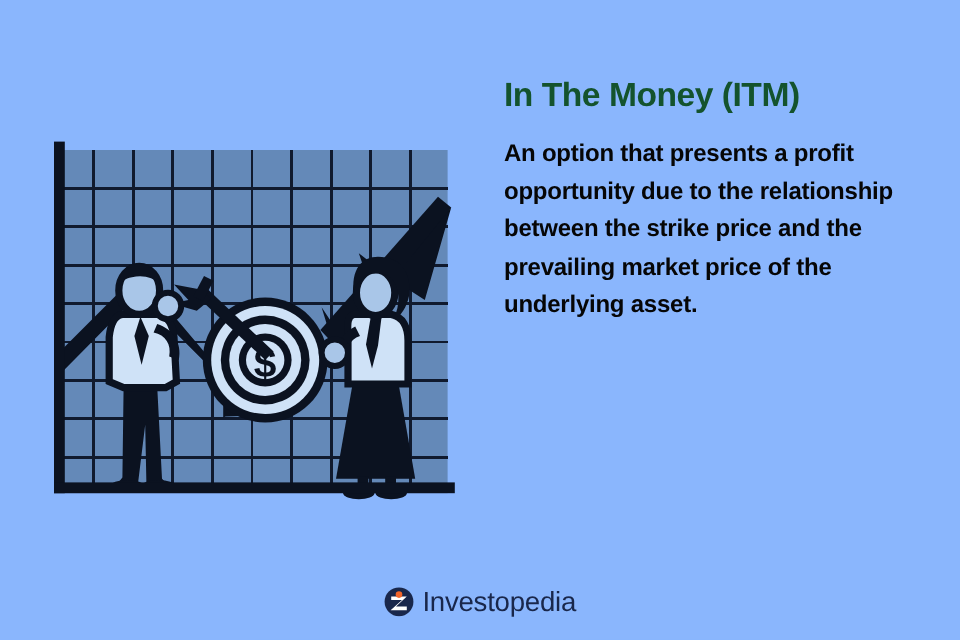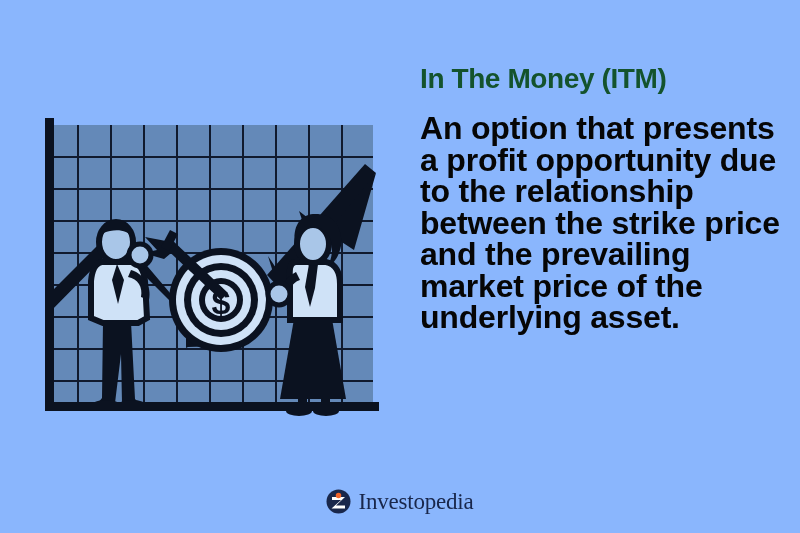--- a/index.html
+++ b/index.html
@@ -55,38 +55,37 @@
     margin: 9px 0 0 0;
     font-size: 15.5px;
     line-height: 19px;
     font-style: italic;
     font-weight: 600;
     color: #0d0d0d;
     letter-spacing: 0px;
   }
   #definition {
     margin: 12px 0 0 0;
-    font-size: 32px;
+    font-size: 20px;
     line-height: 31.5px;
     font-weight: bold;
     color: #060606;
     letter-spacing: -0.2px;
   }
 
   
   #logo {
     position: absolute;
     left: 0;
     top: 489px;
     width: 800px;
     display: flex;
     align-items: center;
     justify-content: center;
     gap: 7px;
-    font-family: Liberation Serif, serif;
   }
   #logo-mark {
     display: block;
     width: 25px;
     height: 25px;
   }
   #logo-word {
     font-size: 23px;
     line-height: 25px;
     font-weight: normal;

